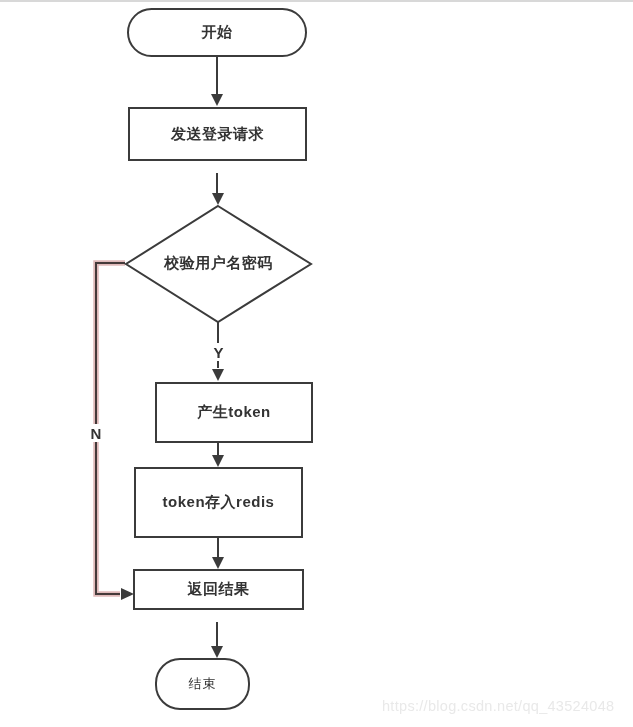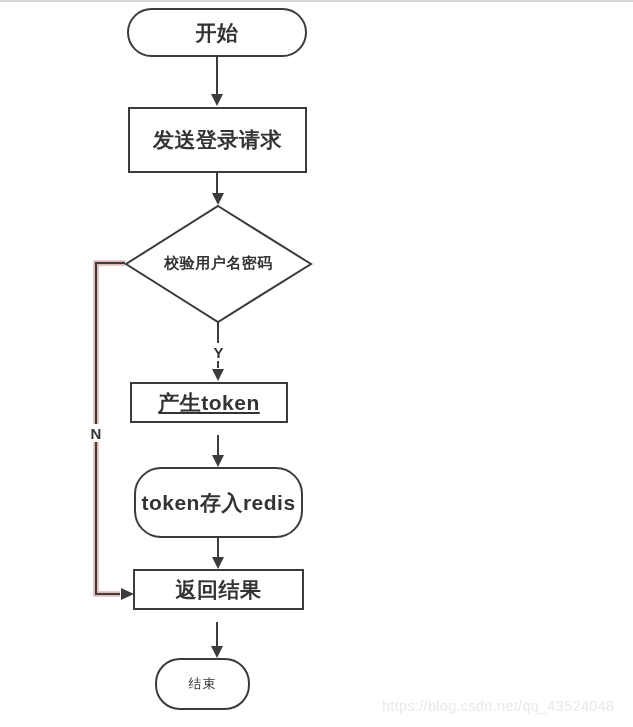--- a/index.html
+++ b/index.html
@@ -28,28 +28,28 @@
   .node {
     position: absolute;
     box-sizing: border-box;
     background: #ffffff;
     border: 2px solid #3b3b3b;
     display: flex;
     align-items: center;
     justify-content: center;
     color: #333333;
     font-weight: 700;
-    font-size: 21px;
+    font-size: 15px;
     letter-spacing: 0.5px;
   }
   .terminator { border-radius: 25px; }
   .node-start   { left: 127px; top: 8px;   width: 180px; height: 49px; }
-  .node-send    { left: 128px; top: 107px; width: 179px; height: 66px; }
-  .node-token   { left: 130px; top: 382px; width: 158px; height: 41px; text-decoration: underline; }
-  .node-redis   { left: 134px; top: 467px; width: 169px; height: 71px; border-radius: 27px; }
+  .node-send    { left: 128px; top: 107px; width: 179px; height: 54px; }
+  .node-token   { left: 155px; top: 382px; width: 158px; height: 61px; }
+  .node-redis   { left: 134px; top: 467px; width: 169px; height: 71px; }
   .node-result  { left: 133px; top: 569px; width: 171px; height: 41px; }
   .node-end     { left: 155px; top: 658px; width: 95px;  height: 52px;
                   font-size: 13px; font-weight: 400; letter-spacing: 1px; }
   .diamond-label {
     position: absolute;
     left: 125px; top: 254px;
     width: 187px; height: 20px;
     display: flex; align-items: flex-start; justify-content: center;
     color: #333333;
     font-weight: 700;

